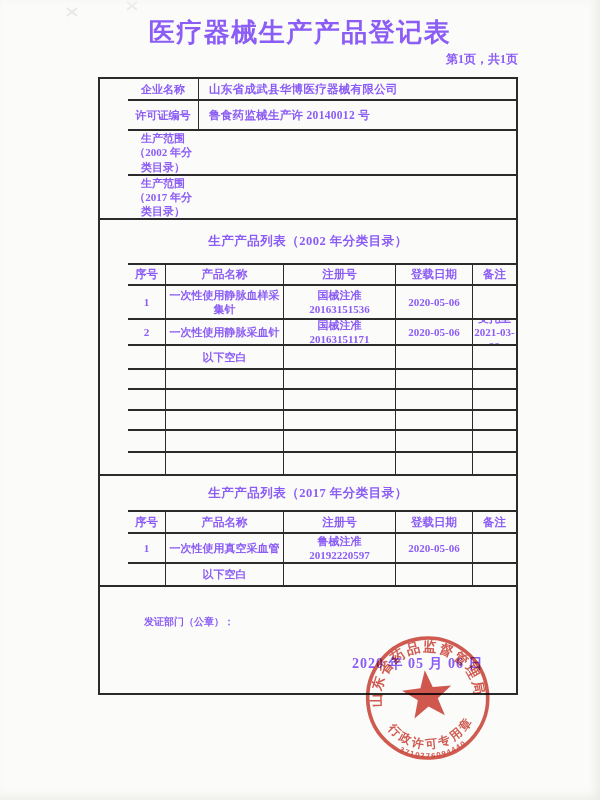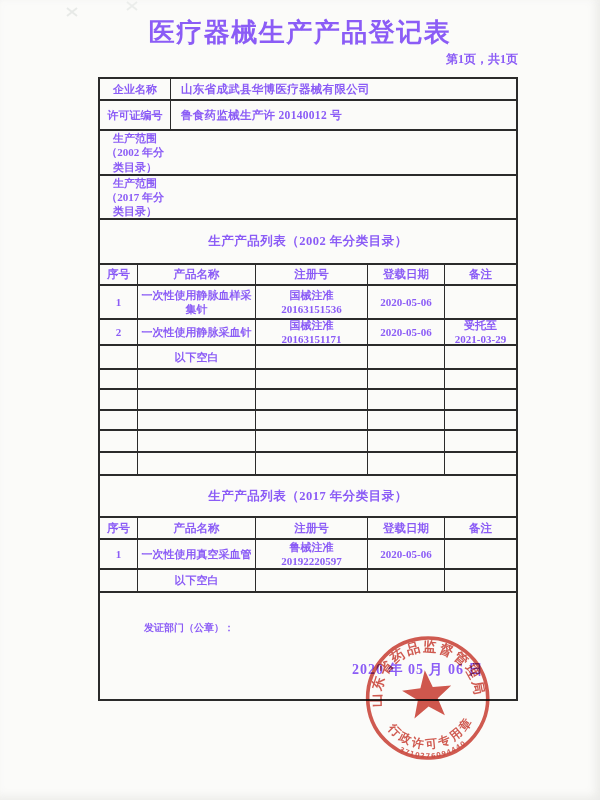--- a/index.html
+++ b/index.html
@@ -18,21 +18,21 @@
   }
   .page-info {
     position:absolute; top:51px; left:98px; width:420px; text-align:right;
     font-size:12px; font-weight:bold;
   }
   .form {
     position:absolute; left:98px; top:77px; width:420px;
     border:2px solid #2b2b2b; box-sizing:border-box;
     display:flex; flex-direction:column;
   }
-  .row { display:grid; box-sizing:border-box; border-top:2px solid #2b2b2b; }
+  .row { display:grid; box-sizing:border-box; border-top:2px solid #2b2b2b;margin-left:28px; }
   .row.first { border-top:none; }
   .info-row { grid-template-columns:70px 1fr; }
   .prow { grid-template-columns:37px 118px 112px 77px 1fr; }
   .cell {
     display:flex; align-items:center; justify-content:center; text-align:center;
     font-weight:bold; font-size:11px; line-height:1.3; box-sizing:border-box;
     overflow:hidden;
   }
   .cell + .cell { border-left:1.5px solid #2b2b2b; }
   .pre { white-space:pre-line; }
@@ -145,21 +145,21 @@
       <div class="cell"></div>
     </div>
     <div class="row prow" style="height:23px">
       <div class="cell"></div>
       <div class="cell"></div>
       <div class="cell"></div>
       <div class="cell"></div>
       <div class="cell"></div>
     </div>
 
-    <div class="section-title-cell" style="height:42px">生产产品列表（2017 年分类目录）</div>
+    <div class="section-title-cell" style="height:36px">生产产品列表（2017 年分类目录）</div>
 
     <div class="row prow thead" style="height:22px">
       <div class="cell">序号</div>
       <div class="cell">产品名称</div>
       <div class="cell">注册号</div>
       <div class="cell">登载日期</div>
       <div class="cell">备注</div>
     </div>
 
     <div class="row prow" style="height:30px">

